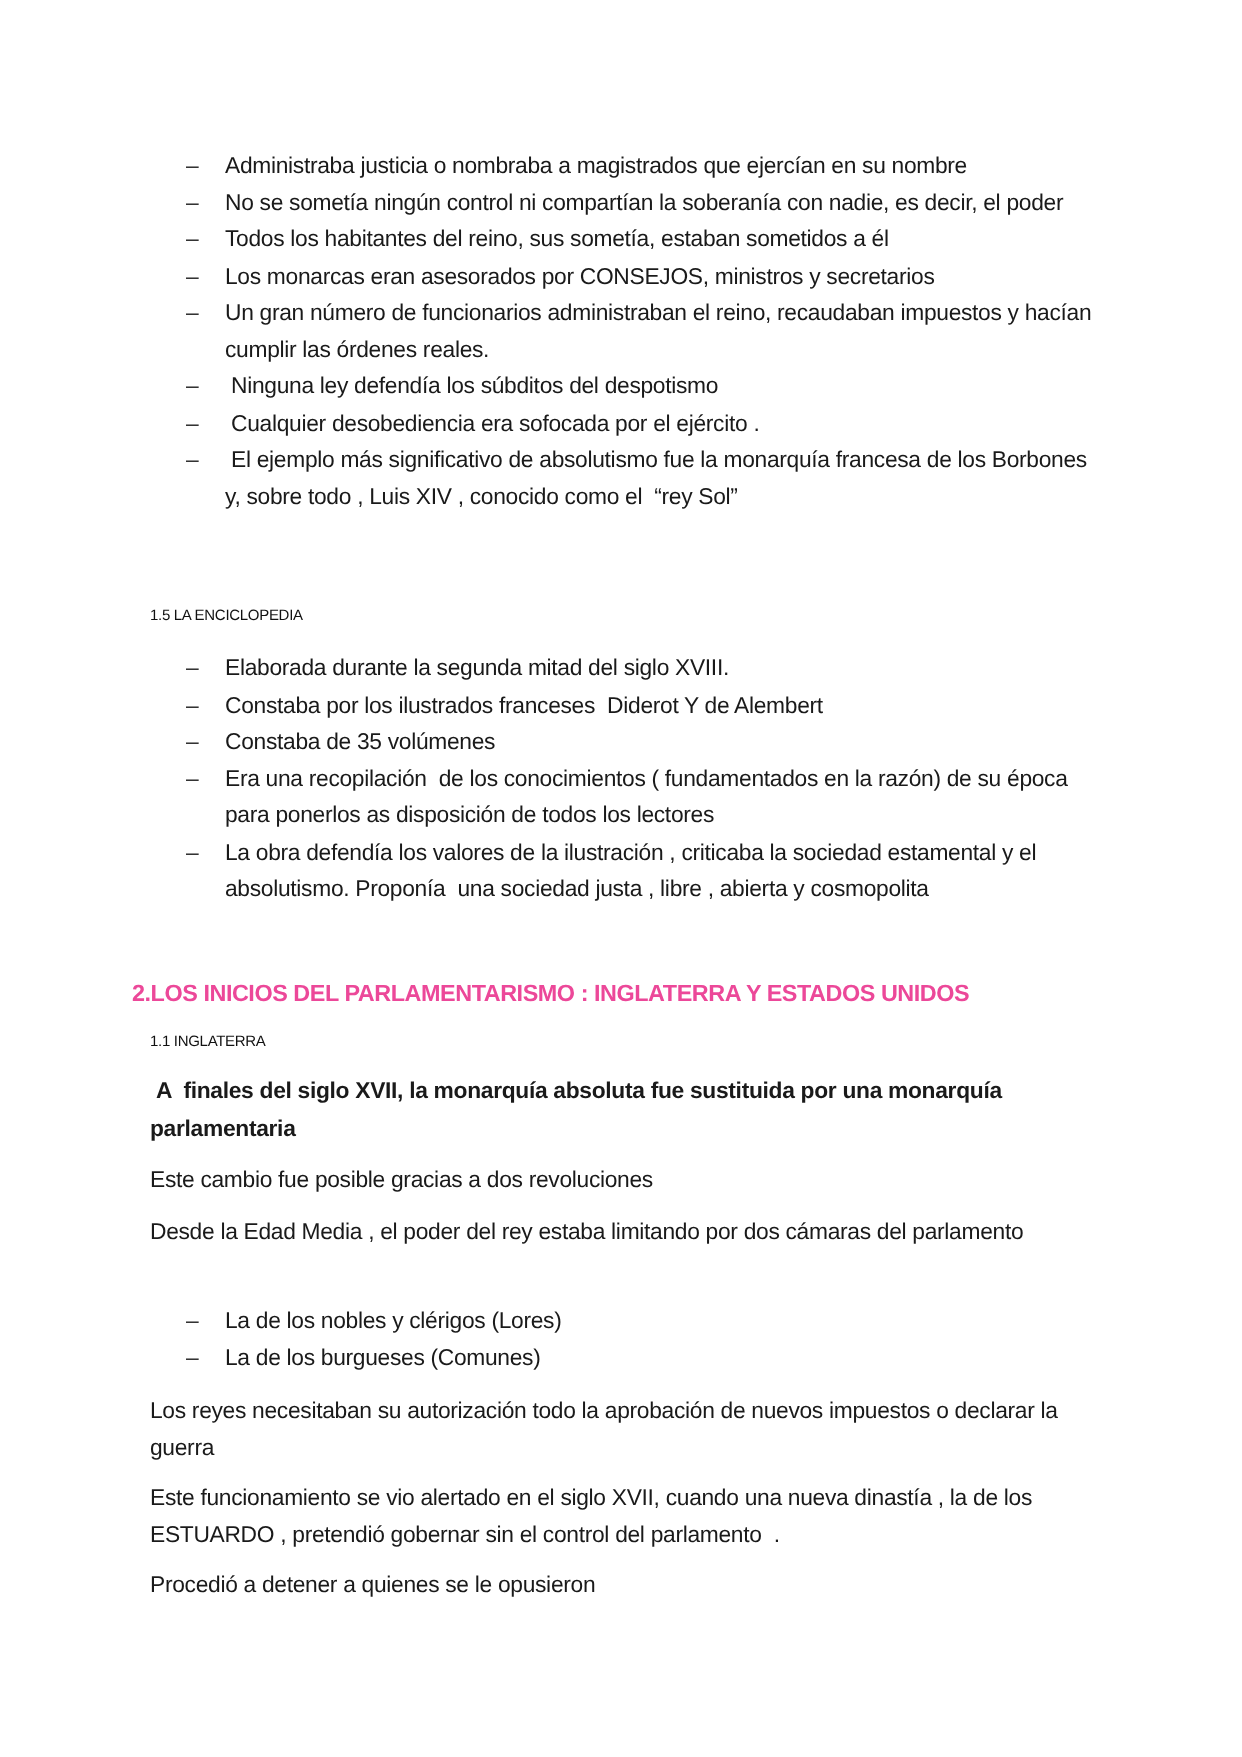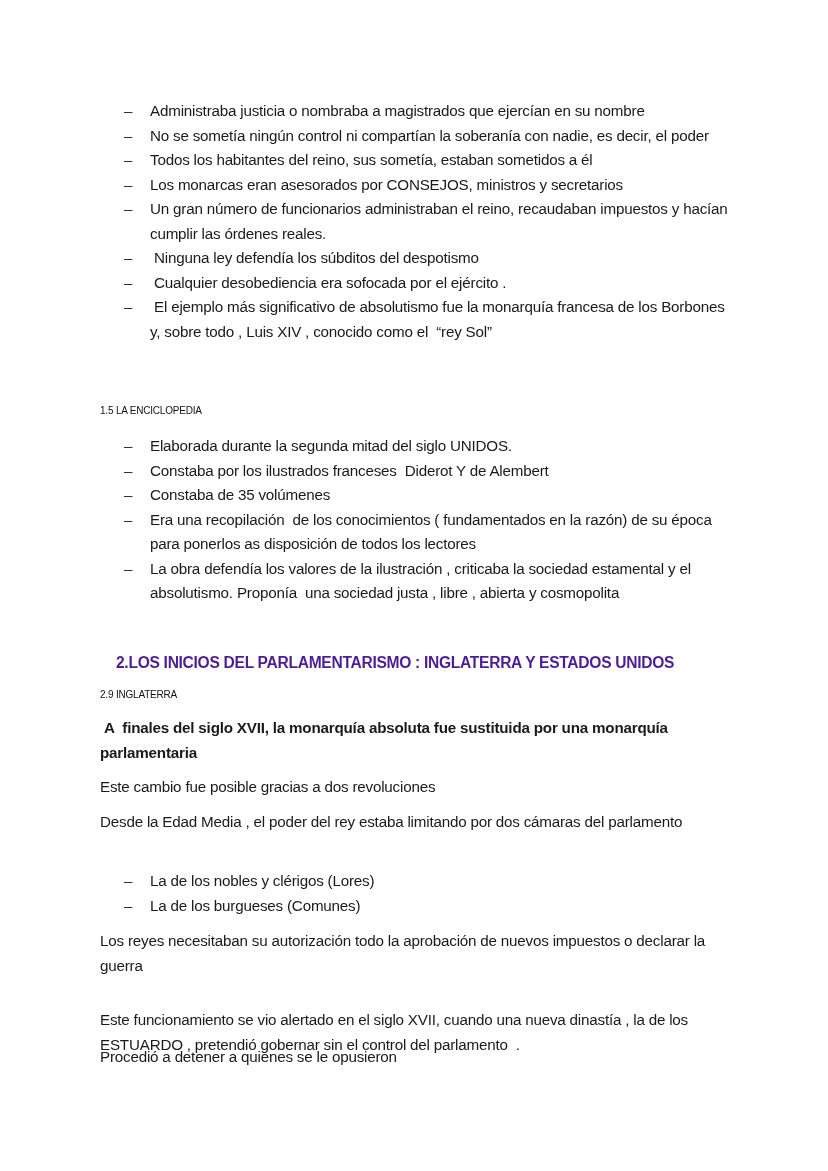--- a/index.html
+++ b/index.html
@@ -46,25 +46,25 @@
     .h-small {
       position: absolute;
       left: 100px;
       font-size: 10px;
       font-weight: normal;
       letter-spacing: -0.2px;
       color: #111;
     }
     .h-big {
       position: absolute;
-      left: 116px;
+      left: 88px;
       font-size: 15.6px;
       font-weight: bold;
       letter-spacing: -0.3px;
-      color: #4c1d95;
+      color: #ec4899;
       text-align: center;
     }
     .para {
       position: absolute;
       left: 100px;
       width: 630px;
       font-size: 15.2px;
       line-height: 24.5px;
       letter-spacing: -0.2px;
       margin: 0;
@@ -82,41 +82,41 @@
     <li><span class="dash">–</span><span>Los monarcas eran asesorados por CONSEJOS, ministros y secretarios</span></li>
     <li><span class="dash">–</span><span>Un gran número de funcionarios administraban el reino, recaudaban impuestos y hacían cumplir las órdenes reales.</span></li>
     <li><span class="dash">–</span><span style="white-space:pre-wrap;"> Ninguna ley defendía los súbditos del despotismo</span></li>
     <li><span class="dash">–</span><span style="white-space:pre-wrap;"> Cualquier desobediencia era sofocada por el ejército .</span></li>
     <li><span class="dash">–</span><span style="white-space:pre-wrap;"> El ejemplo más significativo de absolutismo fue la monarquía francesa de los Borbones y, sobre todo , Luis XIV , conocido como el  “rey Sol”</span></li>
   </ul>
 
   <div class="h-small" style="top:405px;">1.5 LA ENCICLOPEDIA</div>
 
   <ul class="list" style="top:434px;">
-    <li><span class="dash">–</span><span>Elaborada durante la segunda mitad del siglo UNIDOS.</span></li>
+    <li><span class="dash">–</span><span>Elaborada durante la segunda mitad del siglo XVIII.</span></li>
     <li><span class="dash">–</span><span style="white-space:pre-wrap;">Constaba por los ilustrados franceses  Diderot Y de Alembert</span></li>
     <li><span class="dash">–</span><span>Constaba de 35 volúmenes</span></li>
     <li><span class="dash">–</span><span style="white-space:pre-wrap;">Era una recopilación  de los conocimientos ( fundamentados en la razón) de su época para ponerlos as disposición de todos los lectores</span></li>
     <li><span class="dash">–</span><span style="white-space:pre-wrap;">La obra defendía los valores de la ilustración , criticaba la sociedad estamental y el absolutismo. Proponía  una sociedad justa , libre , abierta y cosmopolita</span></li>
   </ul>
 
   <div class="h-big" style="top:654px;">2.LOS INICIOS DEL PARLAMENTARISMO : INGLATERRA Y ESTADOS UNIDOS</div>
 
-  <div class="h-small" style="top:689px;">2.9 INGLATERRA</div>
+  <div class="h-small" style="top:689px;">1.1 INGLATERRA</div>
 
   <p class="para" style="top:716px; white-space:pre-wrap;font-weight:bold;"> A  finales del siglo XVII, la monarquía absoluta fue sustituida por una monarquía parlamentaria</p>
 
   <p class="para" style="top:775px;">Este cambio fue posible gracias a dos revoluciones</p>
 
   <p class="para" style="top:810px;">Desde la Edad Media , el poder del rey estaba limitando por dos cámaras del parlamento</p>
 
   <ul class="list" style="top:869px;">
     <li><span class="dash">–</span><span>La de los nobles y clérigos (Lores)</span></li>
     <li><span class="dash">–</span><span>La de los burgueses (Comunes)</span></li>
   </ul>
 
   <p class="para" style="top:929px;">Los reyes necesitaban su autorización todo la aprobación de nuevos impuestos o declarar la guerra</p>
 
-  <p class="para" style="top:1008px; white-space:pre-wrap;">Este funcionamiento se vio alertado en el siglo XVII, cuando una nueva dinastía , la de los ESTUARDO , pretendió gobernar sin el control del parlamento  .</p>
+  <p class="para" style="top:987px; white-space:pre-wrap;">Este funcionamiento se vio alertado en el siglo XVII, cuando una nueva dinastía , la de los ESTUARDO , pretendió gobernar sin el control del parlamento  .</p>
 
   <p class="para" style="top:1045px;">Procedió a detener a quienes se le opusieron</p>
 
 </div>
 
 </body></html>

